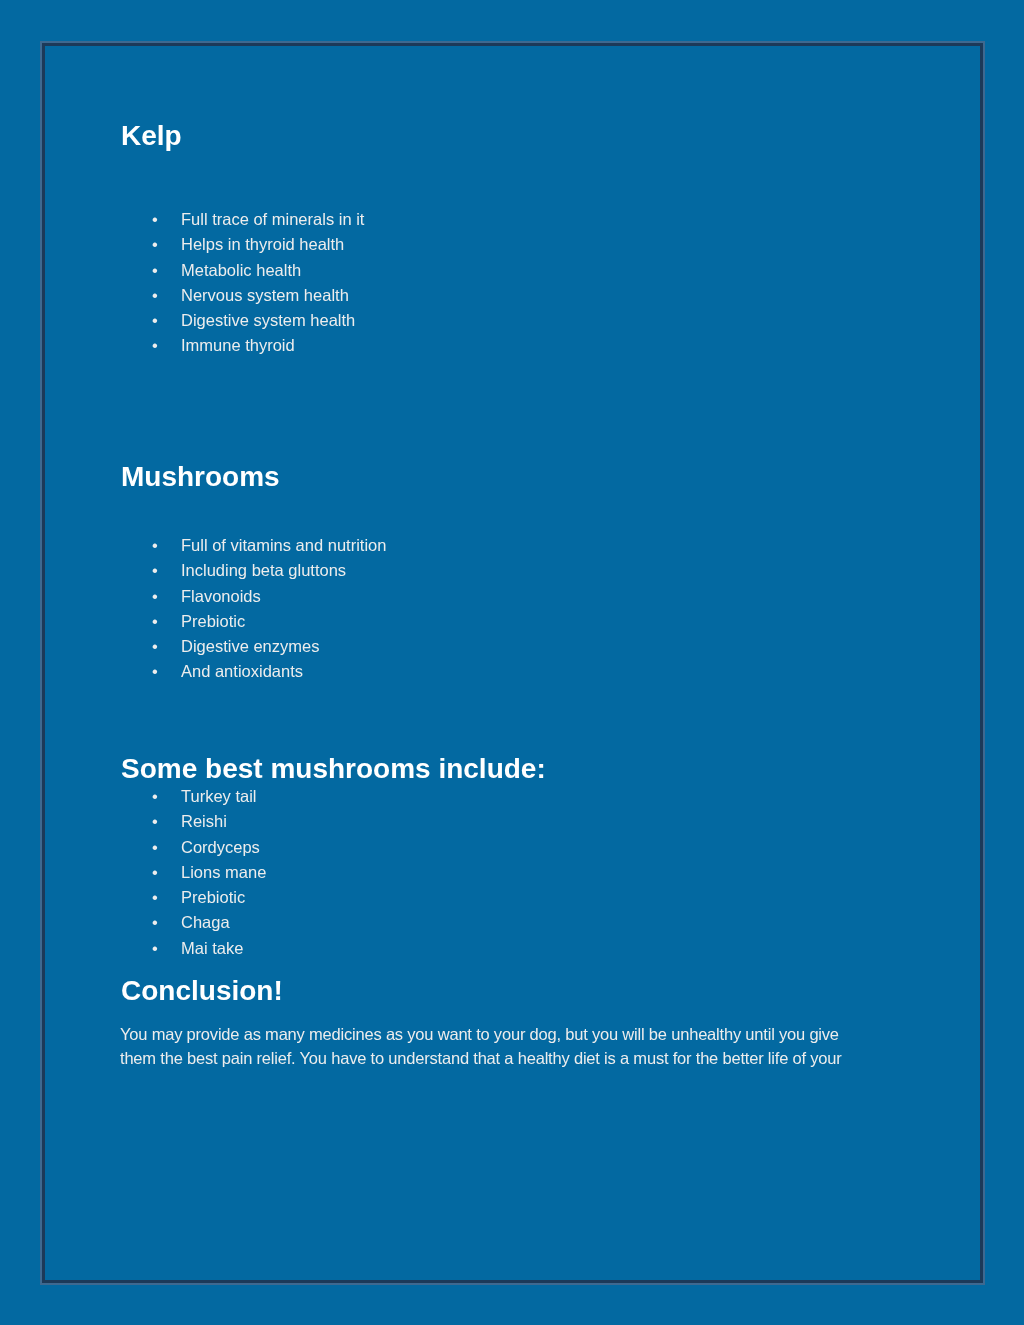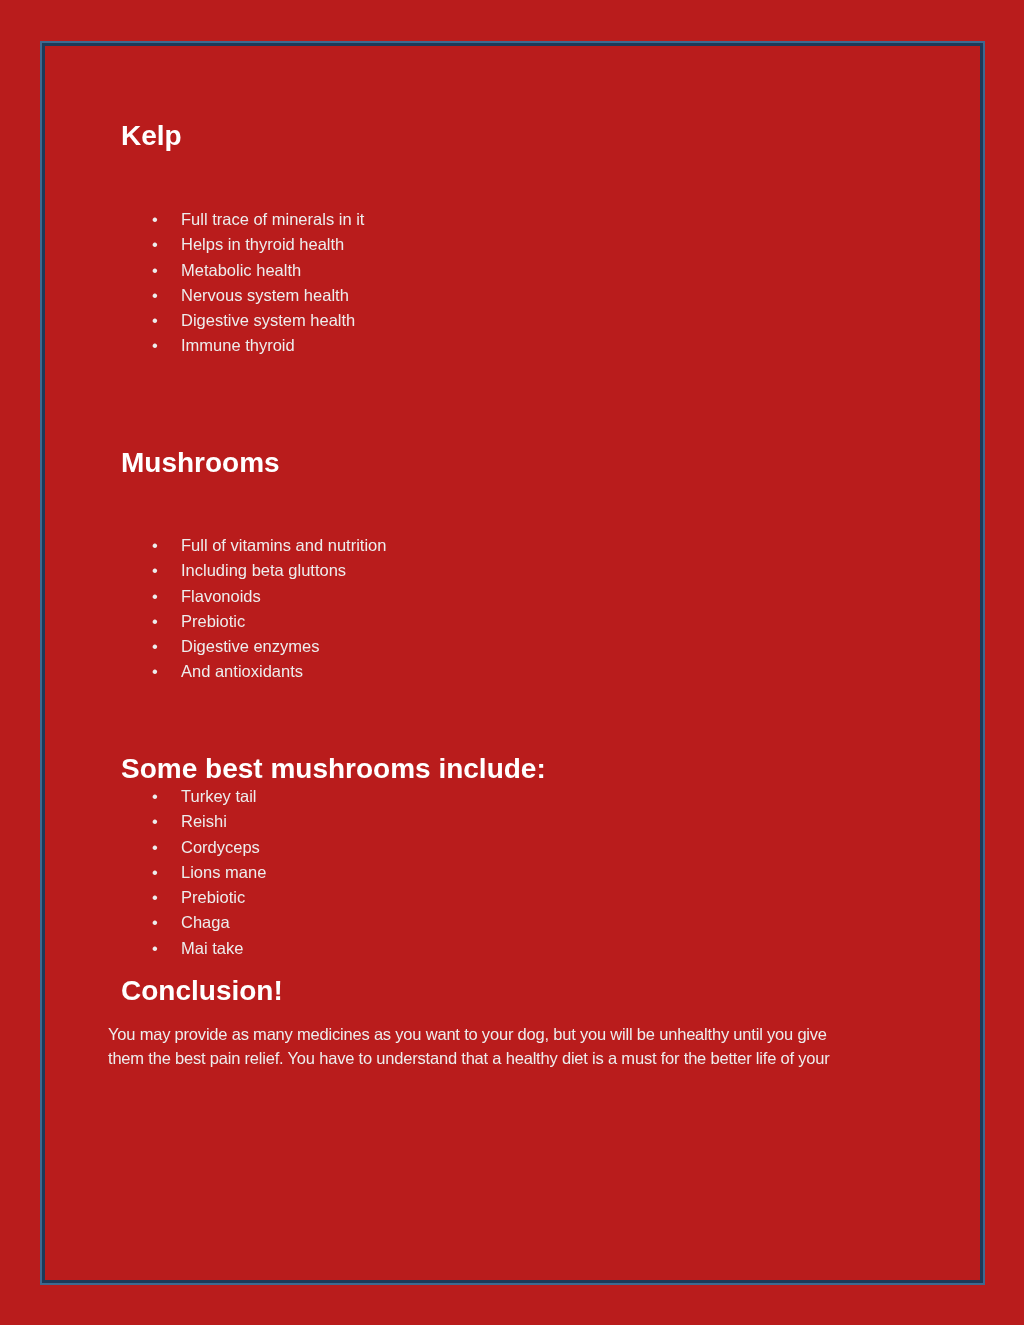--- a/index.html
+++ b/index.html
@@ -10,21 +10,21 @@
   body {
     width: 1024px;
     height: 1325px;
     position: relative;
     overflow: hidden;
     font-family: "Liberation Sans", sans-serif;
   }
   .page {
     position: absolute;
     inset: 0;
-    background: #b91c1c;
+    background: #0369a1;
   }
   
   .frame-outer {
     position: absolute;
     left: 40px;
     top: 41px;
     width: 945px;
     height: 1244px;
     border: 2px solid #3e6990;
     box-sizing: border-box;
@@ -38,21 +38,21 @@
   .heading {
     position: absolute;
     margin: 0;
     color: #ffffff;
     font-size: 28px;
     font-weight: 700;
     line-height: 34px;
     white-space: nowrap;
   }
   .h-kelp        { left: 121px; top: 119px; }
-  .h-mushrooms   { left: 121px; top: 446px; }
+  .h-mushrooms   { left: 121px; top: 460px; }
   .h-include     { left: 121px; top: 752px; }
   .h-conclusion  { left: 121px; top: 974px; }
 
   .bullets {
     position: absolute;
     margin: 0;
     padding: 0;
     list-style: none;
     color: #ededed;
     font-size: 16.5px;
@@ -64,21 +64,21 @@
     display: flex;
     line-height: 25.3px;
     white-space: nowrap;
   }
   .dot {
     flex: 0 0 29px;
     width: 29px;
   }
   .paragraph {
     position: absolute;
-    left: 108px;
+    left: 120px;
     top: 1023px;
     color: #ededed;
     font-size: 16.5px;
     line-height: 23.5px;
     letter-spacing: -0.2px;
     white-space: nowrap;
   }
 </style>
 </head>
 <body>

